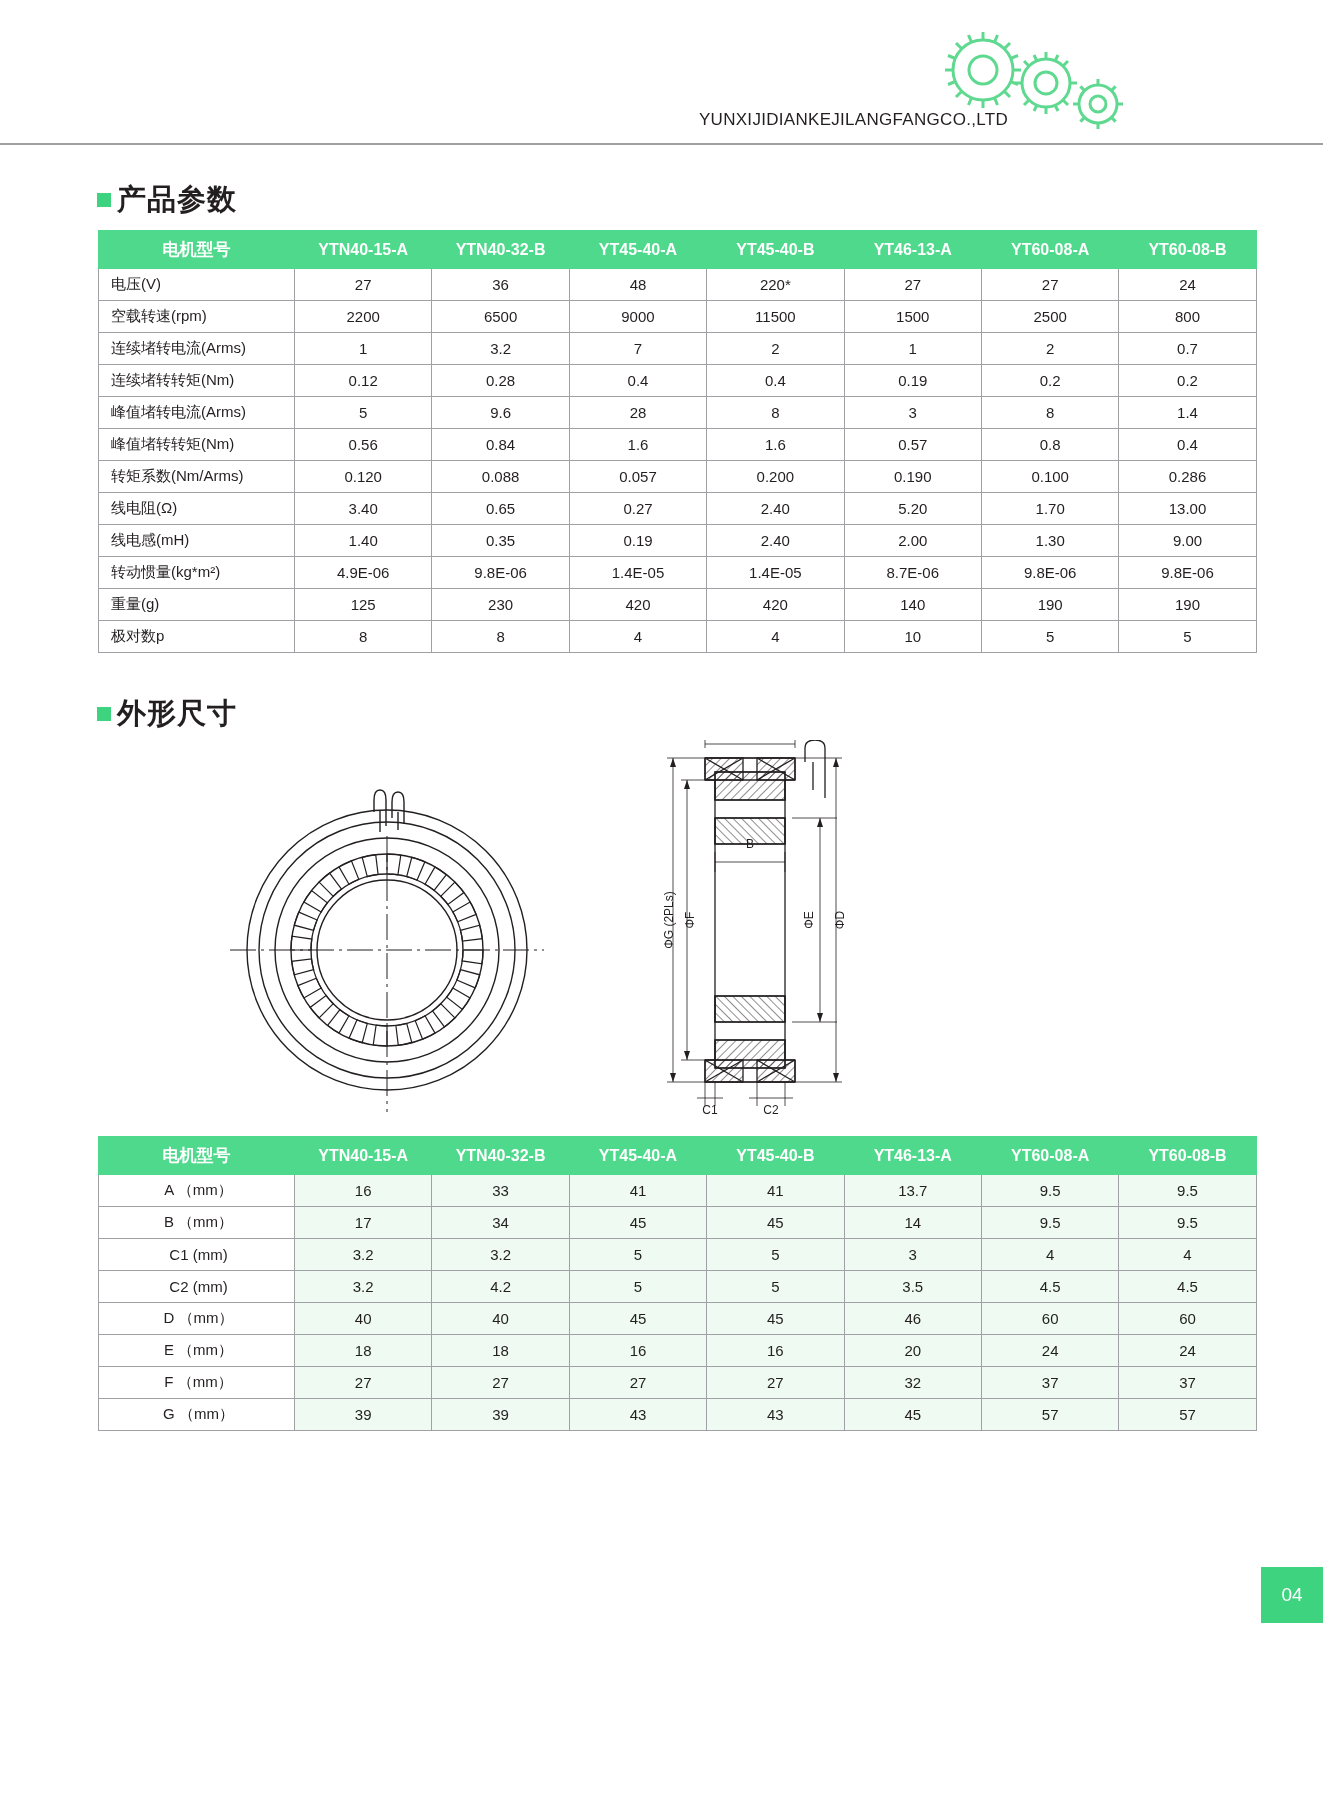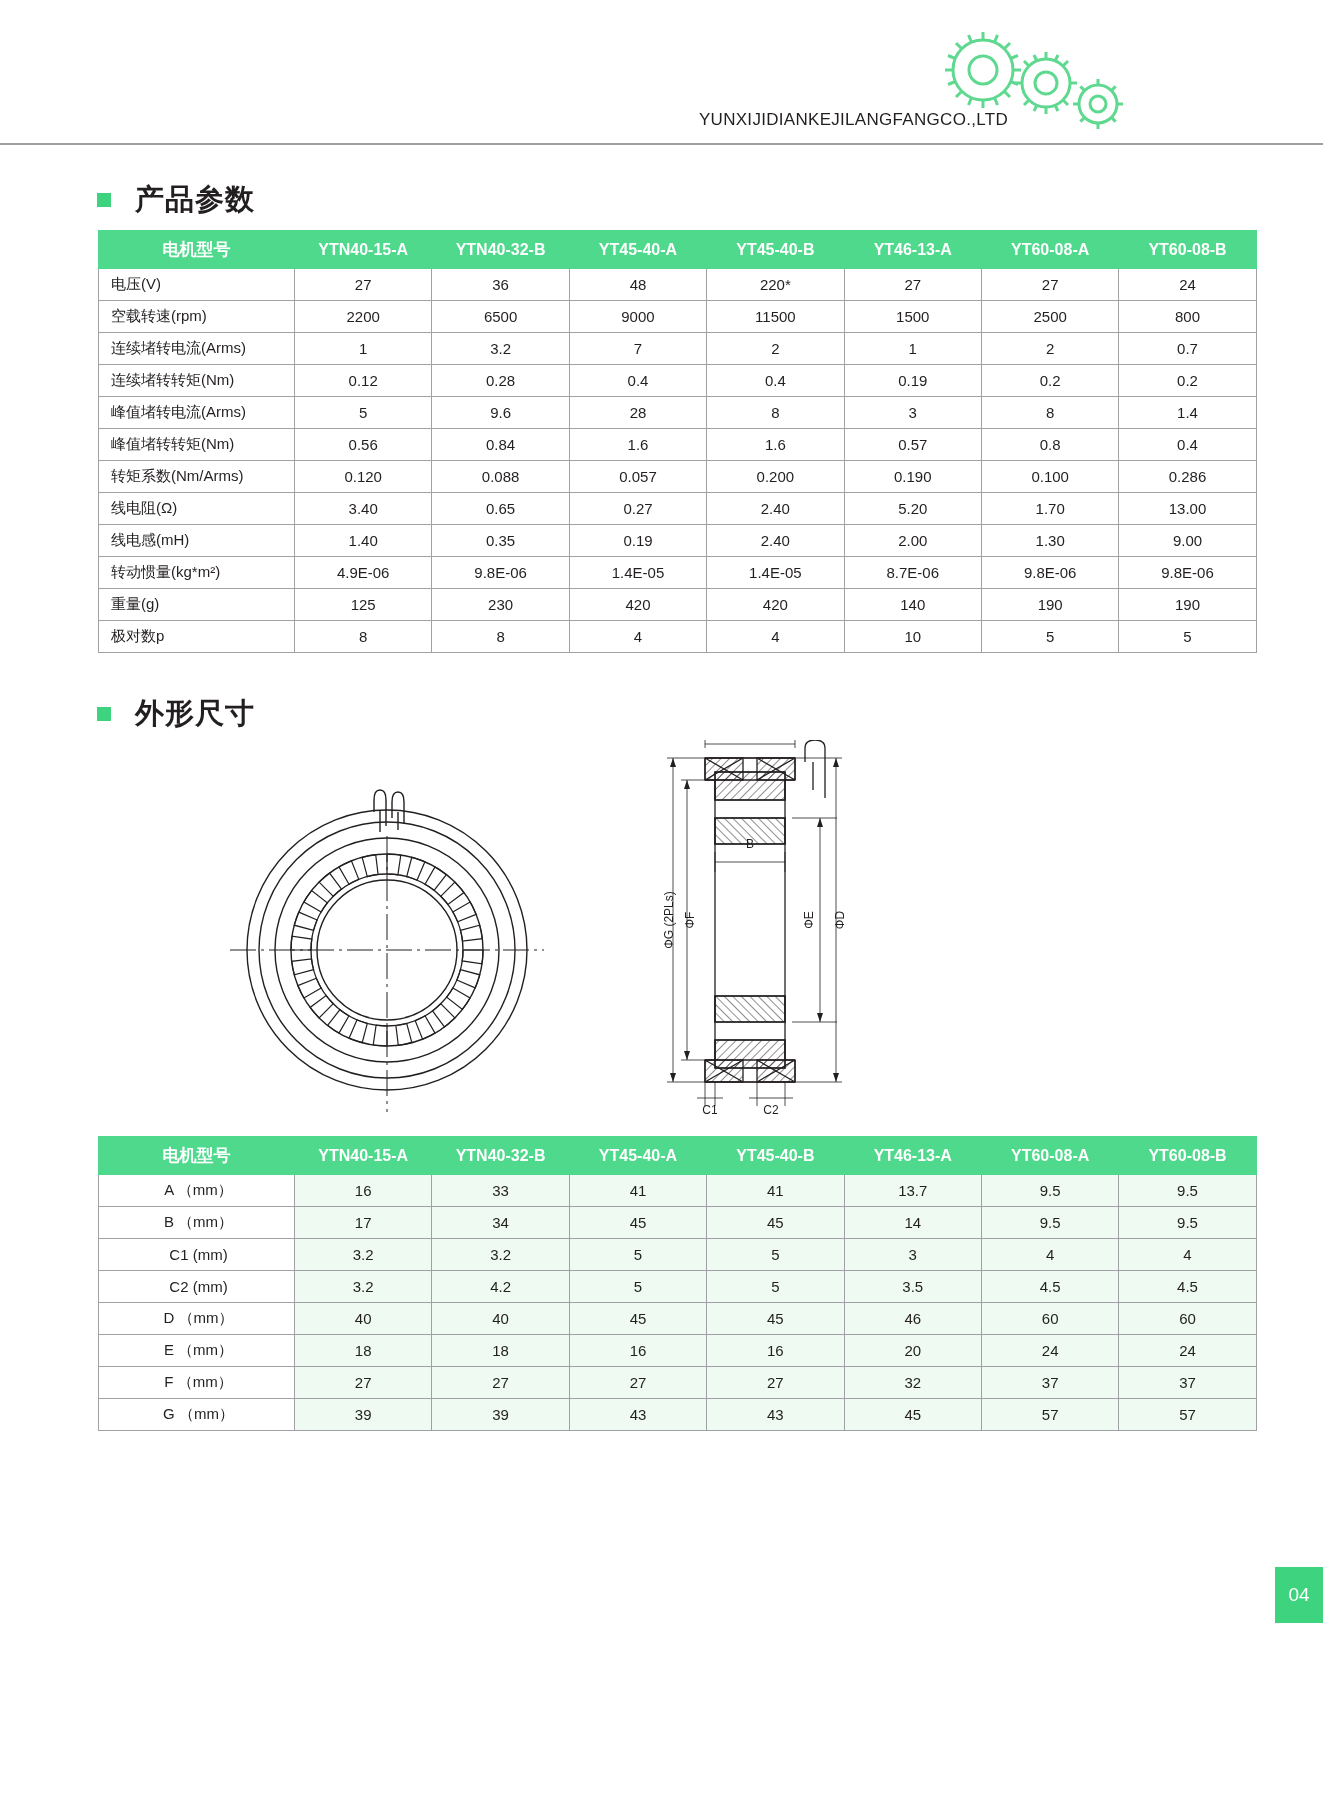--- a/index.html
+++ b/index.html
@@ -39,21 +39,21 @@
     right: 185px;
     top: 28px;
     width: 200px;
     height: 105px;
   }
 
   
   .section-title {
     display: flex;
     align-items: center;
-    gap: 24px;
+    gap: 6px;
     margin-left: 97px;
   }
   .section-title .bullet {
     width: 14px;
     height: 14px;
     background: #3ed37f;
     display: inline-block;
   }
   .section-title .txt {
     font-size: 29px;
@@ -123,21 +123,21 @@
     height: 380px;
   }
   .drawing-left  { position: absolute; left: 140px;  top: 0; }
   .drawing-right { position: absolute; left: 555px; top: 0; }
 
   
   .page-num {
     position: absolute;
     right: 0;
     bottom: 185px;
-    width: 48px;
+    width: 62px;
     height: 56px;
     background: #3ed37f;
     color: #ffffff;
     font-size: 19px;
     display: flex;
     align-items: center;
     justify-content: center;
   }
 </style>
 </head>

